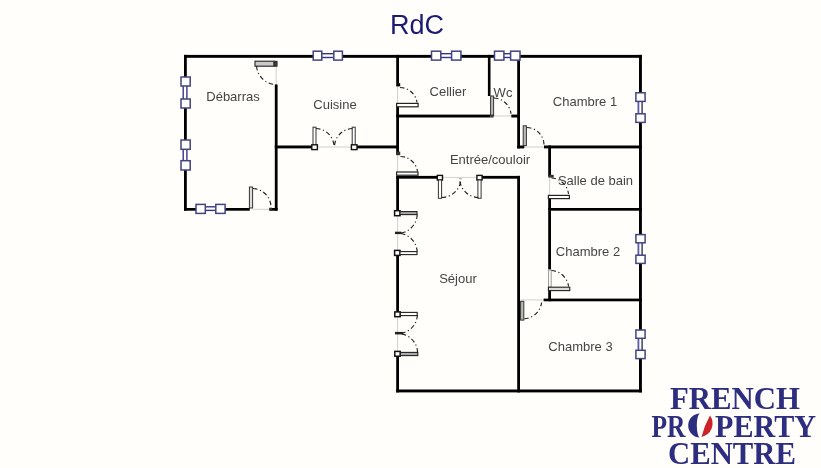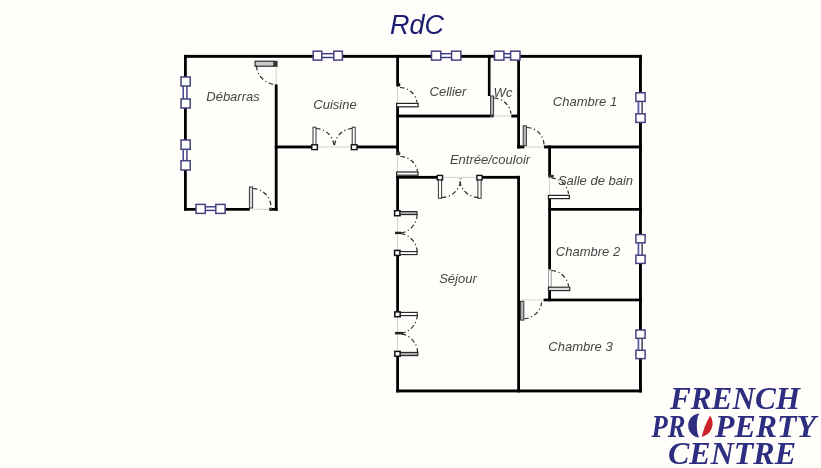--- a/index.html
+++ b/index.html
@@ -1,16 +1,16 @@
 <!DOCTYPE html>
 <html><head>
 <meta charset="utf-8">
 <style>
   html,body{margin:0;padding:0;background:#fffefa;}
-  .page{position:relative;width:821px;height:468px;background:#fffefa;overflow:hidden;font-style:italic;}
+  .page{position:relative;width:821px;height:468px;background:#fffefa;overflow:hidden;}
   svg{position:absolute;left:0;top:0;}
   .lab{font-family:"Liberation Sans",sans-serif;}
   .logo{font-family:"Liberation Serif",serif;font-weight:bold;}
 </style>
 </head>
 <body>
 <div class="page">
 <svg width="821" height="468" viewBox="0 0 821 468">
 
   <rect x="0" y="0" width="821" height="468" fill="#fffefa"></rect>

